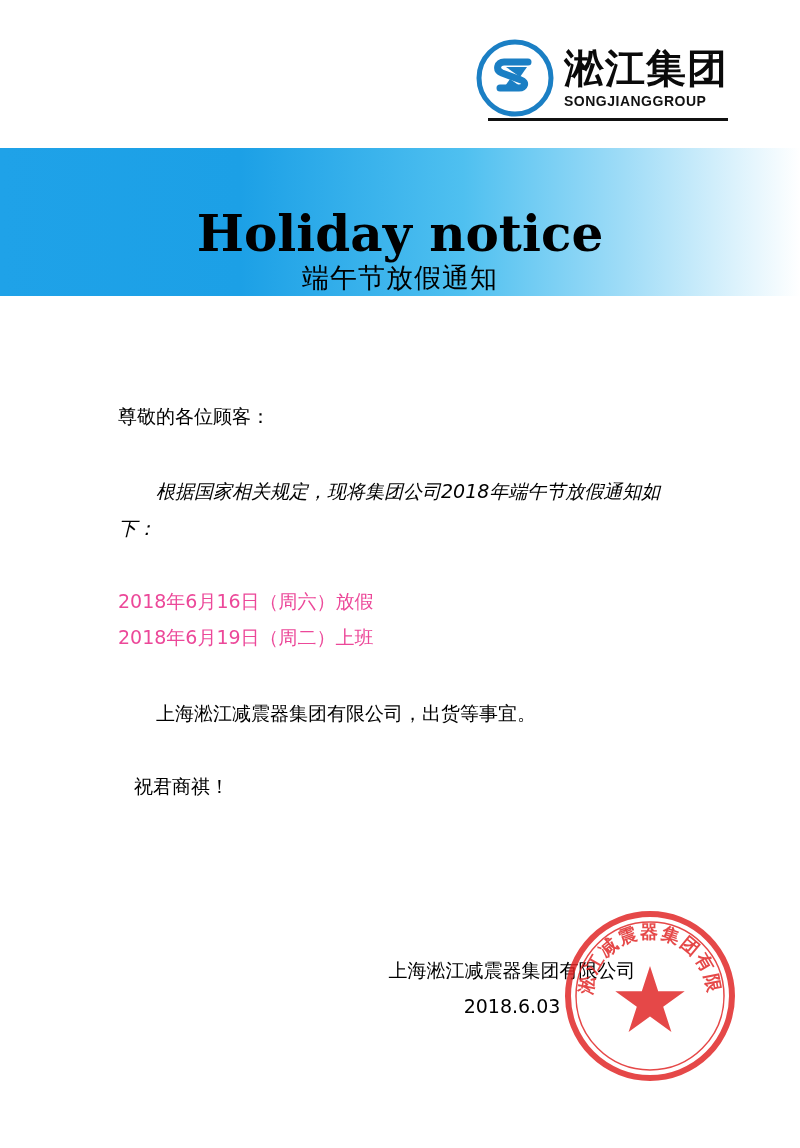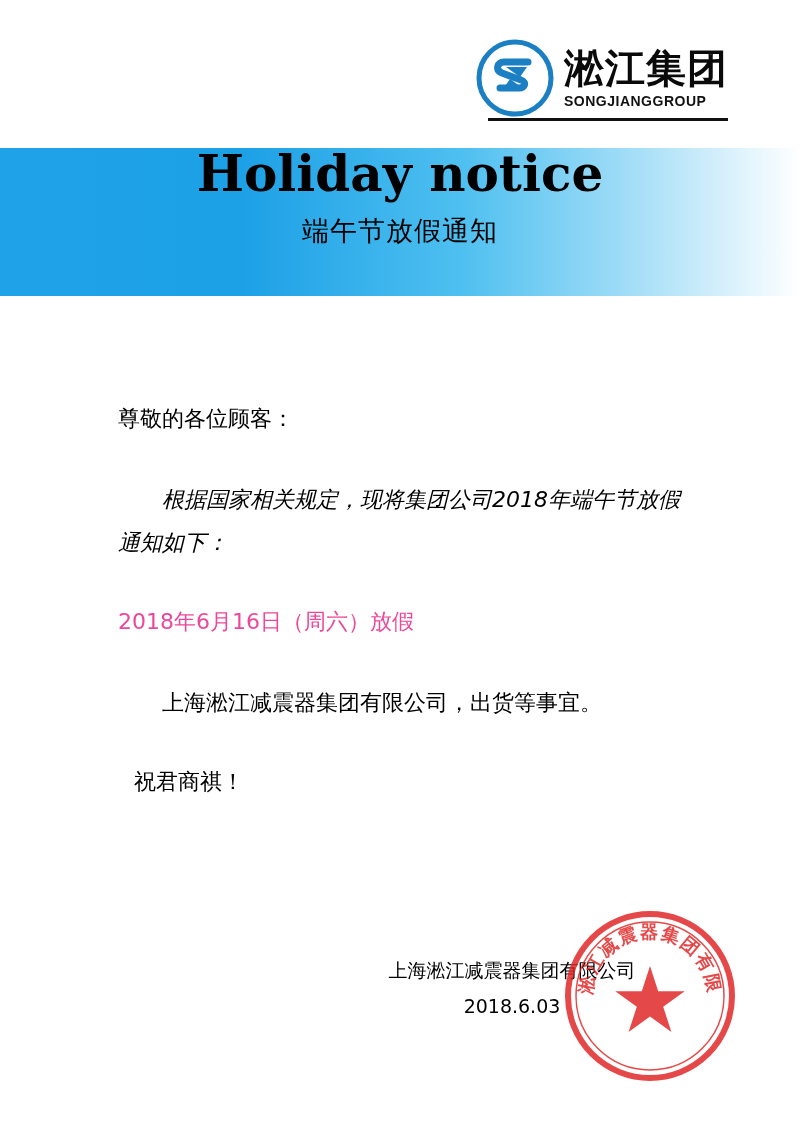--- a/index.html
+++ b/index.html
@@ -66,47 +66,46 @@
   .banner {
     position: absolute;
     top: 148px;
     left: 0;
     width: 800px;
     height: 148px;
     background: linear-gradient(90deg, #1fa2e8 0%, #1ca0e6 30%, #4fc0f0 58%, #9fdcf7 78%, #ffffff 100%);
     display: flex;
     flex-direction: column;
     align-items: center;
-    justify-content: flex-start;
+    justify-content: flex-end;
   }
   .banner-title {
     font-family: "DejaVu Serif", "Liberation Serif", serif;
     font-weight: bold;
     font-size: 50px;
     color: #000000;
     letter-spacing: 0px;
     line-height: 1.05;
     margin: 0;
   }
   .banner-subtitle {
     font-family: Liberation Serif, serif;
     font-size: 27px;
     color: #000000;
-    margin-top: 12px;
     letter-spacing: 1px;
   }
 
   
   .content {
     position: absolute;
     top: 398px;
     left: 118px;
     width: 580px;
     font-family: "DejaVu Sans", "Liberation Sans", sans-serif;
-    font-size: 22px;
+    font-size: 19px;
     color: #000000;
     line-height: 1.95;
   }
   .p-salutation { margin: 0 0 38px 0; }
   .p-intro { margin: 1px 0 36px 0; text-indent: 2em; font-style: italic; }
   .p-dates {
     margin: 0 0 40px 0;
     color: #ec4899;
   }
   .p-dates div { line-height: 1.9; }
@@ -161,20 +160,21 @@
 <div class="banner">
   <div class="banner-title">Holiday notice</div>
   <div class="banner-subtitle">端午节放假通知</div>
 </div>
 
 <div class="content">
   <p class="p-salutation">尊敬的各位顾客：</p>
   <p class="p-intro">根据国家相关规定，现将集团公司2018年端午节放假通知如下：</p>
   <div class="p-dates">
     <div>2018年6月16日（周六）放假</div>
+    <div>2018年6月19日（周二）上班</div>
   </div>
   <p class="p-note">上海淞江减震器集团有限公司，出货等事宜。</p>
   <p class="p-closing">祝君商祺！</p>
 </div>
 
 <div class="signature">
   <span class="sig-line">上海淞江减震器集团有限公司</span>
   <span class="sig-line">2018.6.03</span>
 </div>
 

